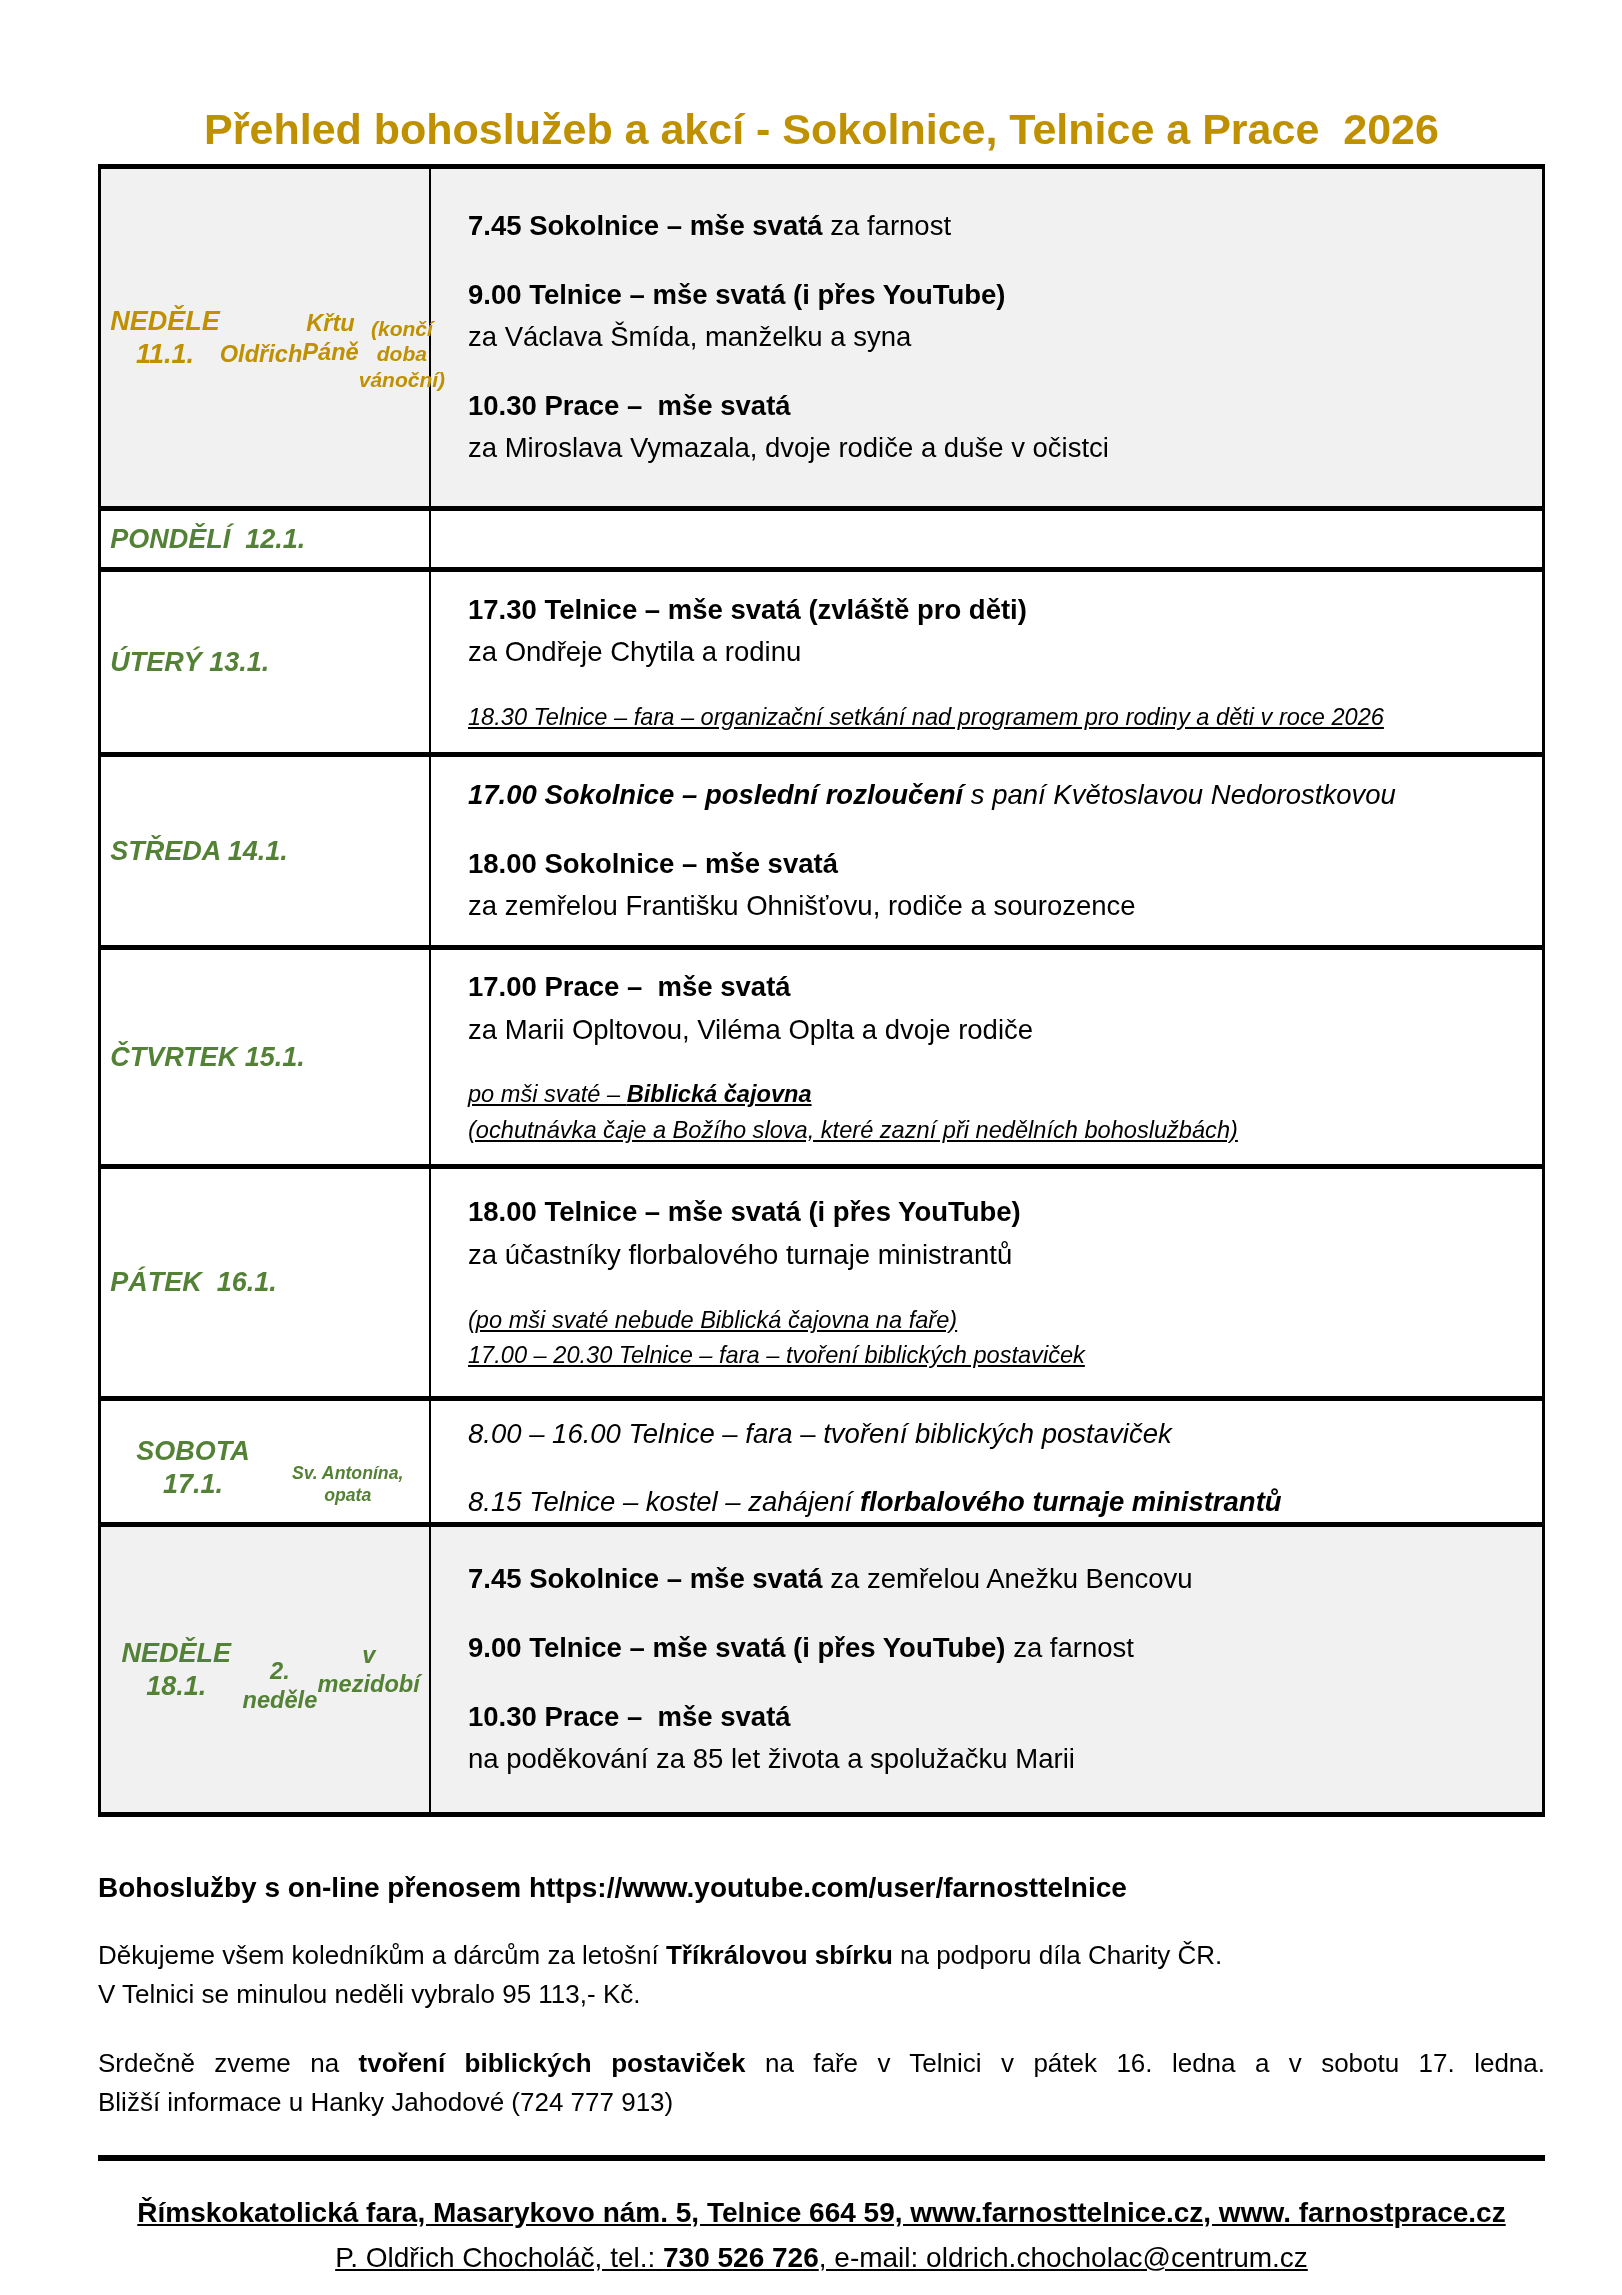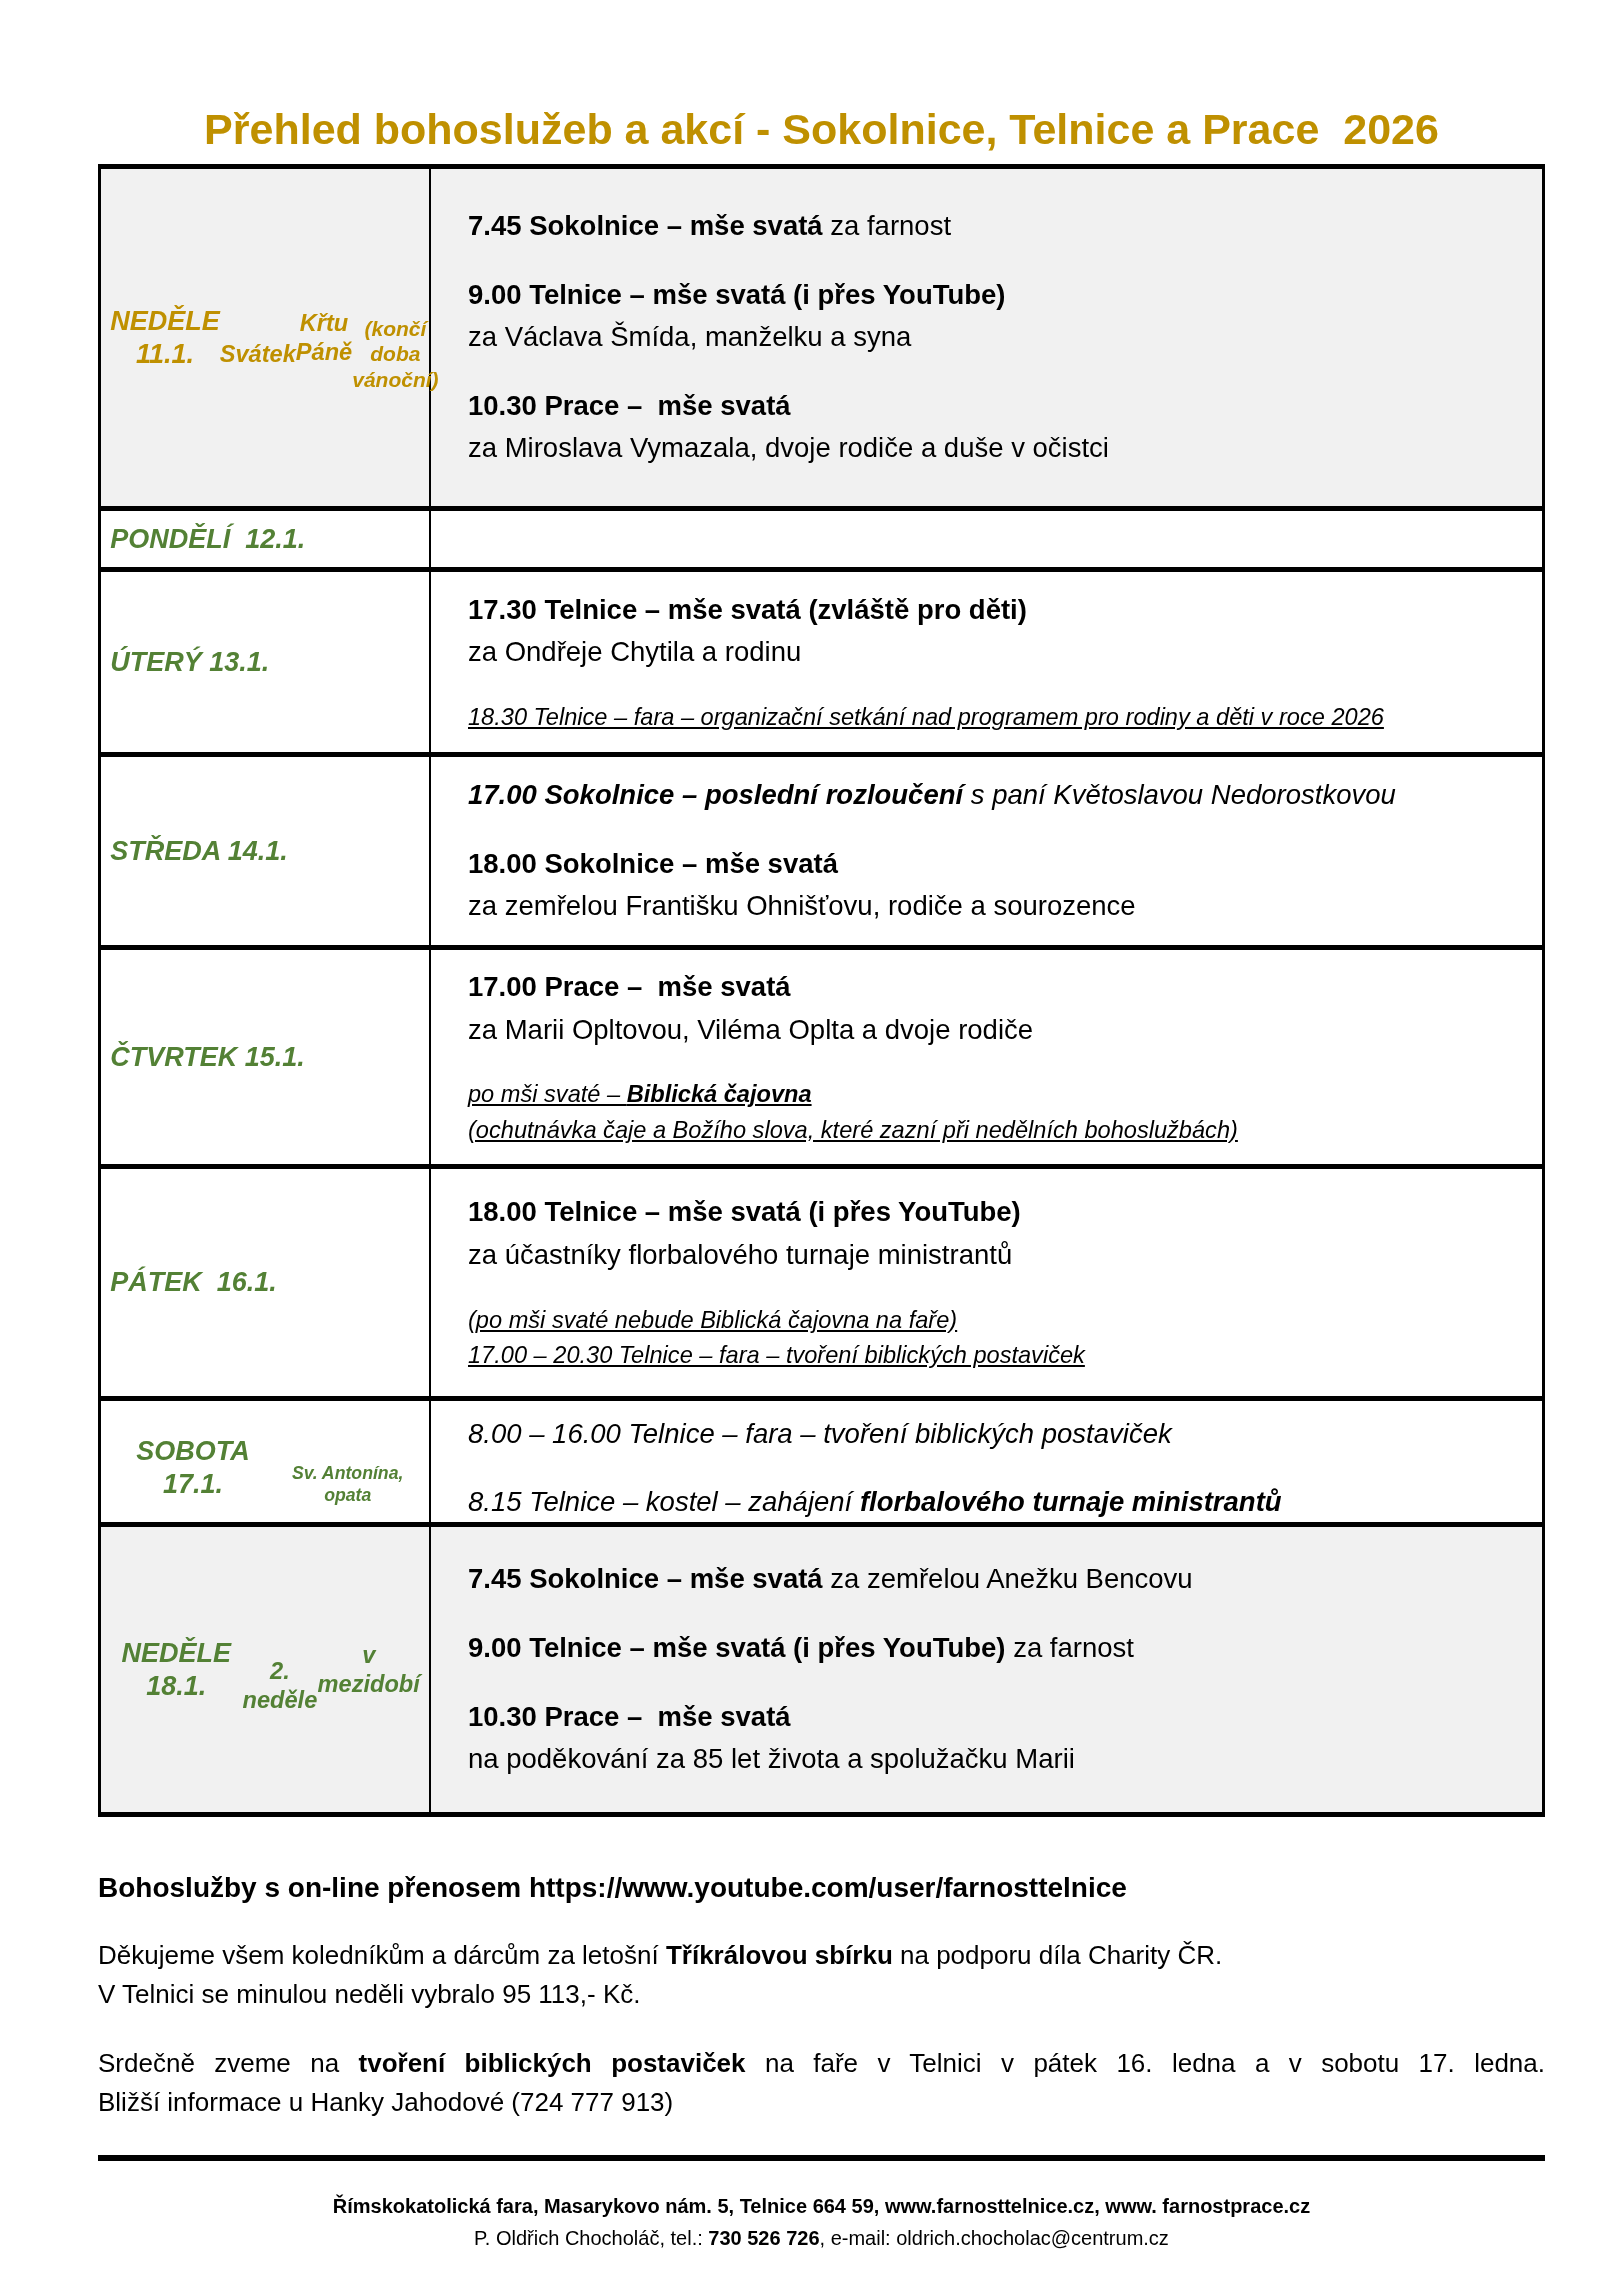--- a/index.html
+++ b/index.html
@@ -39,36 +39,36 @@
   .seg.b{font-weight:bold;}
   .seg.i{font-style:italic;}
 
   
   .footer{position:absolute;left:98px;top:1837px;width:1447px;}
   .online{margin-top:33px;text-align:left;font-weight:bold;font-size:28px;line-height:1.3;}
   .para{margin-top:30px;font-size:26px;line-height:1.5;}
   .para .pline{white-space:pre-wrap;}
   .para .pline.justify{text-align:justify;text-align-last:justify;}
   .rule{margin-top:33px;height:5.2px;background:#000;}
-  .addr{margin-top:29px;text-align:center;font-size:20px;line-height:1.62;}
+  .addr{margin-top:29px;text-align:center;font-size:28px;line-height:1.62;text-decoration:underline;}
   .addr .pline{white-space:pre-wrap;}
   .addr .pline.first{font-weight:bold;}
 </style>
 </head>
 <body>
 
 <div class="page">
 
   <h1 class="title">Přehled bohoslužeb a akcí - Sokolnice, Telnice a Prace  2026</h1>
 
   <div class="schedule" id="schedule">
       <div class="row r0 shaded">
         <div class="day">
           <div class="dayline main c-gold">NEDĚLE 11.1.</div>
-          <div class="dayline sub c-gold gap">Svátek</div>
+          <div class="dayline sub c-gold gap">Oldřich</div>
           <div class="dayline sub c-gold">Křtu Páně</div>
           <div class="dayline note c-gold gap">(končí doba vánoční)</div>
         </div>
         <div class="events">
           <div class="block">
             <div class="line"><span class="seg b">7.45 Sokolnice – mše svatá </span><span class="seg">za farnost</span></div>
           </div>
           <div class="block">
             <div class="line"><span class="seg b">9.00 Telnice – mše svatá (i přes YouTube)</span></div>
             <div class="line"><span class="seg">za Václava Šmída, manželku a syna</span></div>

